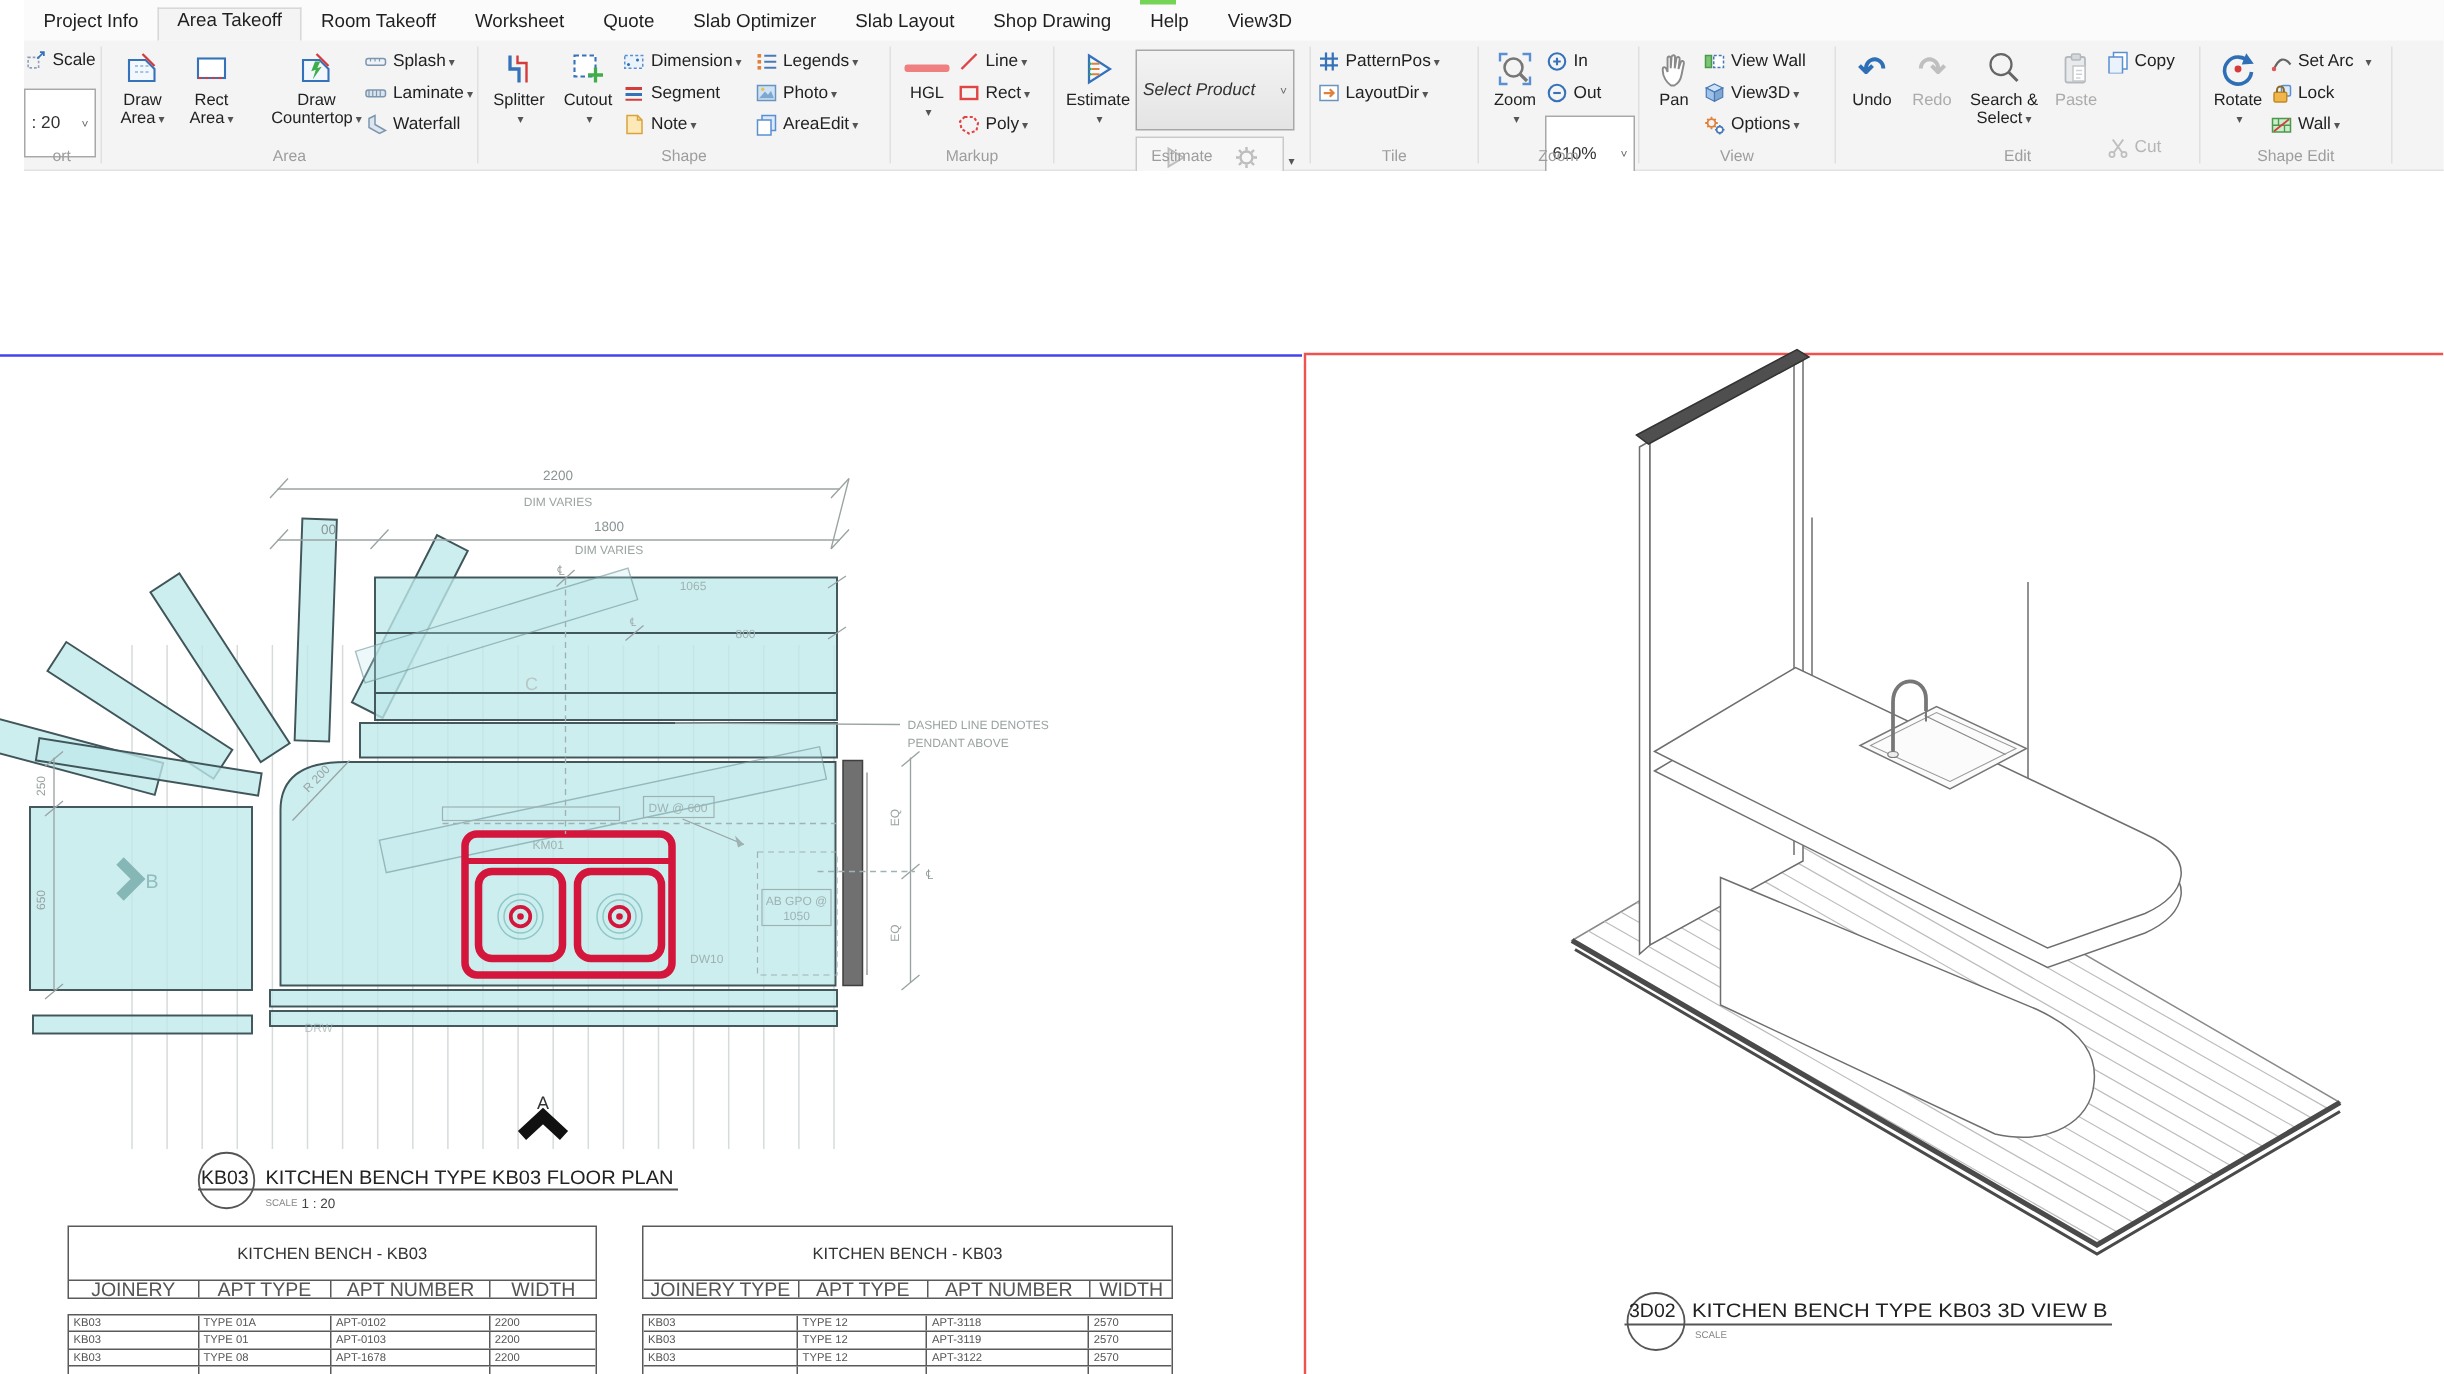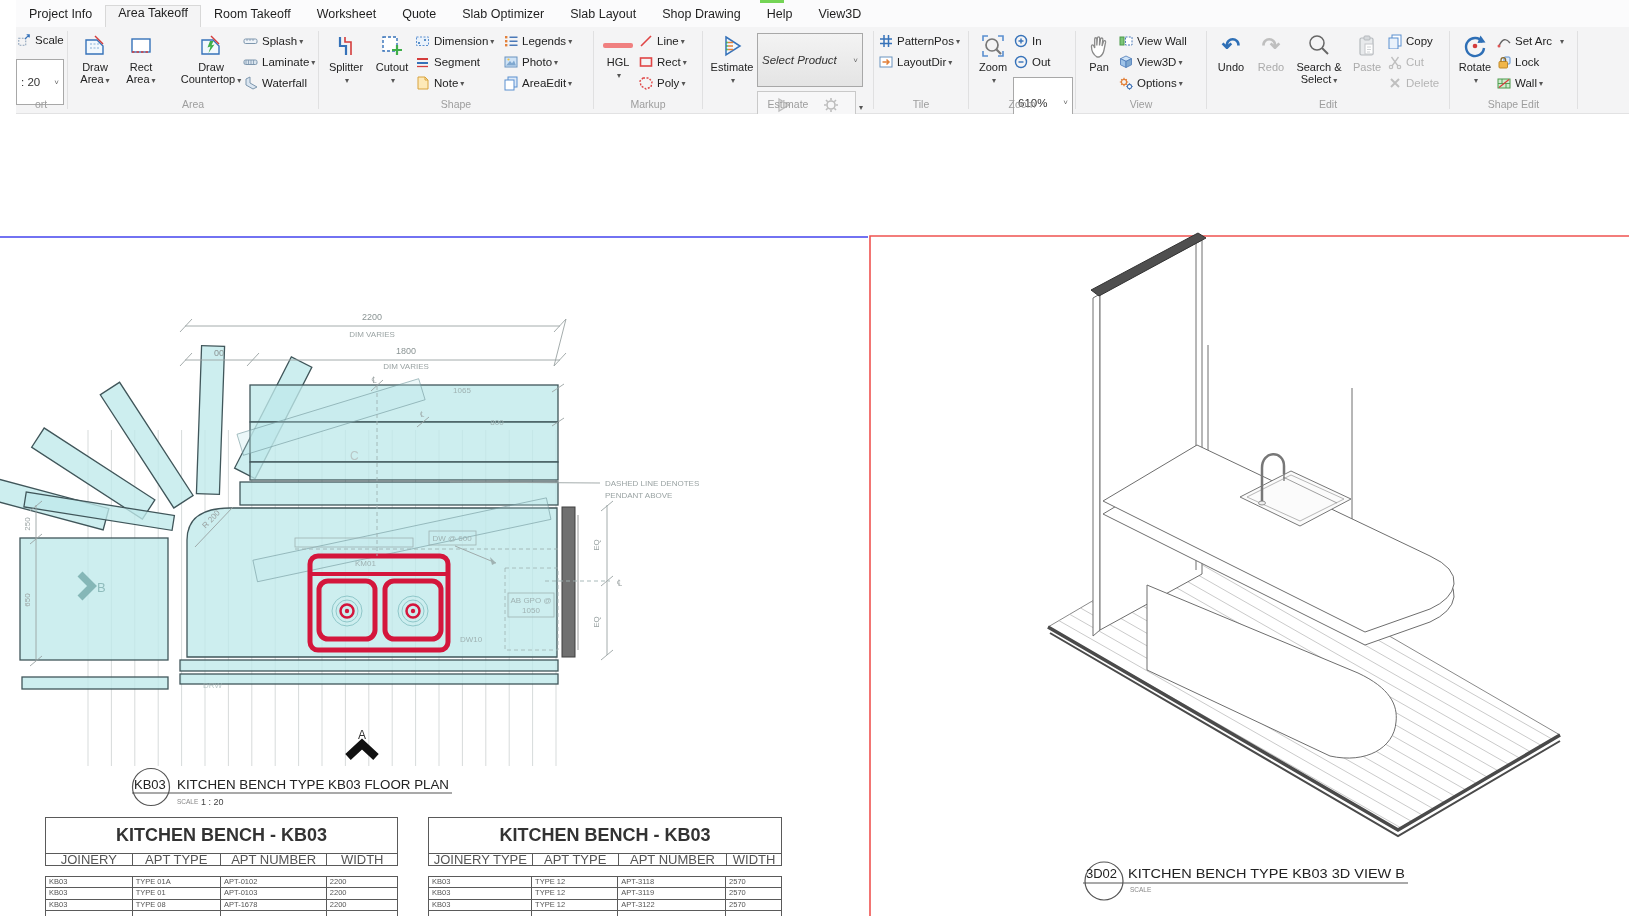--- a/index.html
+++ b/index.html
@@ -48,21 +48,21 @@
   .fainttxt{fill:#9fb2b2;font-size:8px;}
   .faintbox{stroke:#9fb2b2;stroke-width:.8;fill:none;}
   .dash{stroke:#9fb2b2;stroke-width:.9;fill:none;stroke-dasharray:4,3;}
   .redmark{stroke:#d4163c;fill:none;}
   .iso{stroke:#6e6e6e;stroke-width:1;fill:#fff;}
   .isoline{stroke:#6e6e6e;stroke-width:1;fill:none;}
   .hatchline{stroke:#bcbcbc;stroke-width:.8;}
   .titletxt{fill:#222;font-size:13px;font-family:"Liberation Sans",sans-serif;}
   
   .tblbox{position:absolute;border:1px solid #5a5a5a;background:#fff;}
-  .tbl-title{height:35px;display:flex;align-items:center;justify-content:center;font-size:18px;color:#333;border-bottom:1px solid #5a5a5a;font-weight:bold;}
+  .tbl-title{height:35px;display:flex;align-items:center;justify-content:center;font-size:11px;color:#333;border-bottom:1px solid #5a5a5a;}
   .tbl-head{display:flex;height:11px;}
   .tbl-head .hc{font-size:13px;color:#555;text-align:center;line-height:11px;border-right:1px solid #5a5a5a;overflow:hidden;}
   .tbl-head .hc:last-child{border-right:none;}
   .tbl-data{position:absolute;border:1px solid #5a5a5a;background:#fff;overflow:hidden;}
   .dr{display:flex;height:10.4px;border-bottom:1px solid #5a5a5a;}
   .dr .dc{font-size:7.5px;color:#555;line-height:10.4px;padding-left:3px;border-right:1px solid #5a5a5a;overflow:hidden;white-space:nowrap;}
   .dr .dc:last-child{border-right:none;}
 </style>
 </head>
 <body>
@@ -339,21 +339,21 @@
               </span>
             </div>
             <span class="caret" style="margin-left:3px;">▾</span>
           </div>
         </div>
       </div>
       <div class="glabel">Estimate</div>
     </div>
     <div class="vdiv"></div>
 
-    <div class="group" style="width:92px">
+    <div class="group" style="width:109px">
       <div class="gcontent">
         <div class="smallcol">
           <div class="smallbtn">
             <span class="sicon">
               <svg width="16" height="16" viewBox="0 0 16 16">
                   <path d="M6,2 v12 M10.5,2 v12 M2,6 h12 M2,10.5 h12" stroke="#3672b9" stroke-width="1.5"></path>
                 </svg>
             </span>
             <span class="slabel">PatternPos</span>
               <span class="caret">▾</span>
@@ -497,21 +497,21 @@
           <span class="bicon">
             <svg width="26" height="26" viewBox="0 0 26 26">
                 <rect x="6" y="5" width="13" height="17" rx="1.5" fill="#e8eaec" stroke="#b5b9bd" stroke-width="1.2"></rect>
                 <rect x="10" y="3" width="6" height="4" rx="1" fill="#d6d9dc" stroke="#b5b9bd" stroke-width="1"></rect>
                 <rect x="11" y="11" width="8" height="10" fill="#fff" stroke="#c3c6c9" stroke-width="1"></rect>
                 <path d="M13,14 h4 M13,16.5 h4 M13,19 h3" stroke="#d0d3d6" stroke-width="1"></path>
               </svg>
           </span>
           <span class="blabel"><span>Paste</span></span>
         </div>
-        <div class="smallcol" style="width:52px;">
+        <div class="smallcol" style="width:52px;gap:36px;">
           <div class="smallbtn">
             <span class="sicon">
               <svg width="16" height="16" viewBox="0 0 16 16">
                   <rect x="5" y="2" width="9" height="11" fill="#fff" stroke="#5a8fd0" stroke-width="1"></rect>
                   <rect x="2" y="5" width="9" height="11" fill="#eaf2fb" stroke="#5a8fd0" stroke-width="1"></rect>
                 </svg>
             </span>
             <span class="slabel">Copy</span>
           </div>
           <div class="smallbtn disabled">

